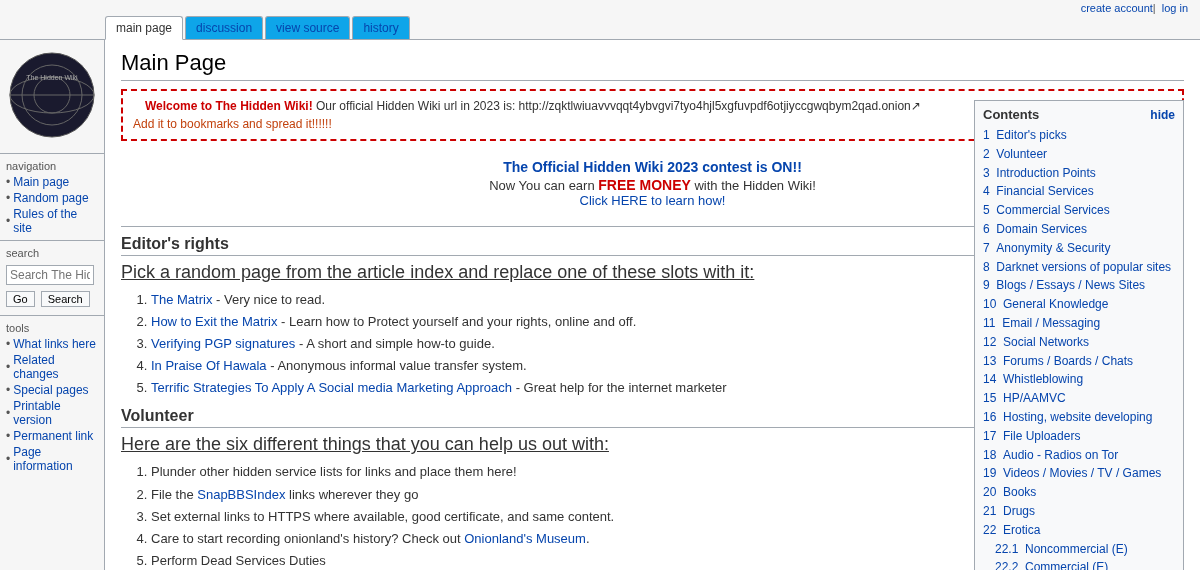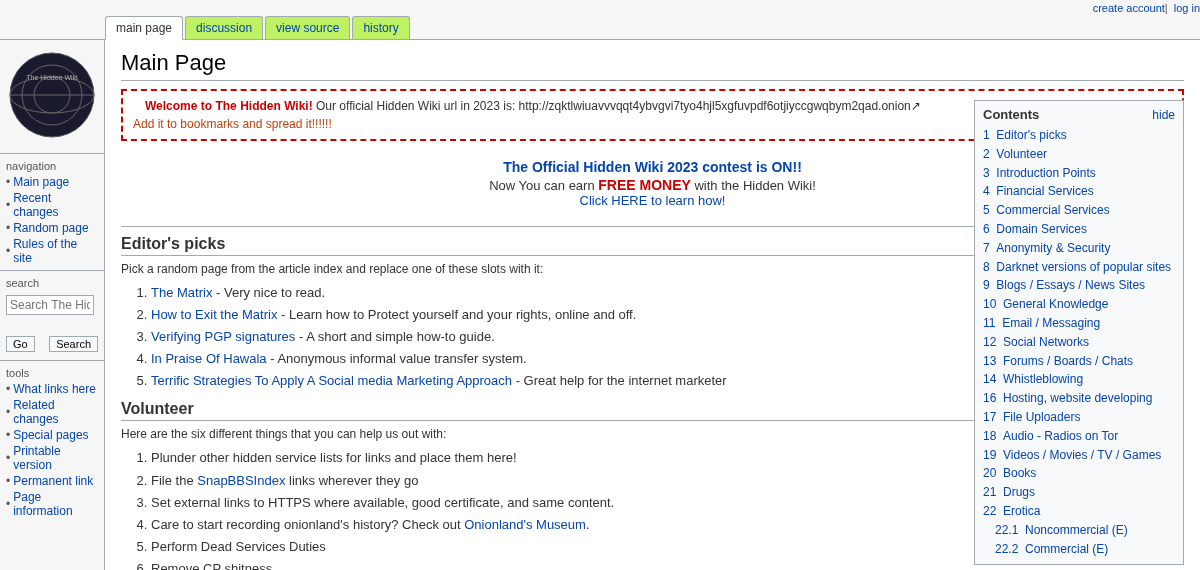--- a/index.html
+++ b/index.html
@@ -1,40 +1,40 @@
 <!DOCTYPE html>
 <html><head>
   <meta charset="utf-8">
   <style>
     * { margin: 0; padding: 0; box-sizing: border-box; }
     body { font-family: sans-serif; font-size: 13px; background: #f6f6f6; color: #333; }
     
     #top-bar {
       display: flex;
       justify-content: flex-end;
-      padding: 2px 0;
+      padding: 2px 12px;
       font-size: 11px;
       color: #555;
       background: #f6f6f6;
     }
     #top-bar a { color: #0645ad; text-decoration: none; margin-left: 6px; }
     
     #header-tabs {
       display: flex;
       align-items: flex-end;
       padding: 0 0 0 105px;
       background: #f6f6f6;
       border-bottom: 1px solid #a2a9b1;
     }
     .tab {
       padding: 4px 10px;
       font-size: 12px;
       border: 1px solid #a2a9b1;
       border-bottom: none;
-      background: #bef264;
+      background: #0ea5e9;
       color: #0645ad;
       cursor: pointer;
       margin-right: 2px;
       border-radius: 3px 3px 0 0;
     }
     .tab.active {
       background: #fff;
       color: #333;
       border-bottom: 1px solid #fff;
       margin-bottom: -1px;
@@ -87,22 +87,21 @@
     }
     .search-box input {
       width: 88px;
       font-size: 12px;
       padding: 2px 3px;
       border: 1px solid #a2a9b1;
     }
     .search-buttons {
       display: flex;
       gap: 6px;
-      margin-top: 21px;
-      justify-content: space-between;
+      margin-top: 6px;
     }
     .search-buttons button {
       font-size: 11px;
       padding: 1px 6px;
       cursor: pointer;
       border: 1px solid #a2a9b1;
       background: #f8f9fa;
     }
     
     #content {
@@ -150,21 +149,21 @@
     
     h2.section-heading {
       font-size: 16px;
       font-weight: bold;
       border-bottom: 1px solid #a2a9b1;
       padding-bottom: 2px;
       margin-bottom: 6px;
       margin-top: 8px;
     }
     
-    .pick-intro { font-size: 12px; margin-bottom: 6px; }
+    .pick-intro { font-size: 18px; margin-bottom: 6px; text-decoration: underline; }
     
     ol.content-list {
       margin-left: 30px;
       font-size: 13px;
       line-height: 1.7;
     }
     ol.content-list li a { color: #0645ad; text-decoration: none; cursor: pointer; }
     
     #toc {
       position: absolute;
@@ -178,21 +177,21 @@
     }
     
     .toc-title {
       font-weight: bold;
       font-size: 13px;
       display: flex;
       justify-content: space-between;
       align-items: center;
       margin-bottom: 4px;
     }
-    .toc-hide { color: #0645ad; cursor: pointer; font-size: 12px; font-weight: normal; }
+    .toc-hide { color: #0645ad; cursor: pointer; font-size: 12px; font-weight: bold; }
     
     .toc-item { padding: 1px 0; color: #0645ad; cursor: pointer; line-height: 1.4; }
     .toc-item.sub { padding-left: 12px; }
     
     .logo-svg {
       width: 90px;
       height: 90px;
     }
   </style>
 </head>
@@ -223,23 +222,20 @@
         <line x1="3" y1="45" x2="87" y2="45" stroke="#666" stroke-width="1"></line>
         <text x="45" y="30" text-anchor="middle" font-size="7" fill="#aaa">The Hidden Wiki</text>
       </svg>
     </div>
 
     <div class="sidebar-section-title">navigation</div>
     <div class="sidebar-nav-item">
         <a>Main page</a>
       </div>
     <div class="sidebar-nav-item">
-        <a>Recent changes</a>
-      </div>
-    <div class="sidebar-nav-item">
         <a>Random page</a>
       </div>
     <div class="sidebar-nav-item">
         <a>Rules of the site</a>
       </div>
 
     <div class="sidebar-section-title">search</div>
     <div class="search-box">
       <input type="text" value="" placeholder="Search The Hidden W" style="">
       <div class="search-buttons">
@@ -288,21 +284,21 @@
       </div>
       <div>
         <span class="click-here-link">
           <span>Click </span><a>HERE</a><span> to learn how!</span>
         </span>
       </div>
     </div>
 
     <hr class="section-divider">
 
-    <h2 class="section-heading">Editor's picks</h2>
+    <h2 class="section-heading">Editor's rights</h2>
     <p class="pick-intro">Pick a random page from the article index and replace one of these slots with it:</p>
     <ol class="content-list">
       <li><a>The Matrix</a><span> - Very nice to read.</span></li>
       <li><a>How to Exit the Matrix</a><span> - Learn how to Protect yourself and your rights, online and off.</span></li>
       <li><a>Verifying PGP signatures</a><span> - A short and simple how-to guide.</span></li>
       <li><a>In Praise Of Hawala</a><span> - Anonymous informal value transfer system.</span></li>
       <li><a>Terrific Strategies To Apply A Social media Marketing Approach</a><span> - Great help for the internet marketer</span></li>
     </ol>
 
     <h2 class="section-heading">Volunteer</h2>
@@ -328,20 +324,21 @@
       <div class="toc-item">5 &nbsp;Commercial Services</div>
       <div class="toc-item">6 &nbsp;Domain Services</div>
       <div class="toc-item">7 &nbsp;Anonymity &amp; Security</div>
       <div class="toc-item">8 &nbsp;Darknet versions of popular sites</div>
       <div class="toc-item">9 &nbsp;Blogs / Essays / News Sites</div>
       <div class="toc-item">10 &nbsp;General Knowledge</div>
       <div class="toc-item">11 &nbsp;Email / Messaging</div>
       <div class="toc-item">12 &nbsp;Social Networks</div>
       <div class="toc-item">13 &nbsp;Forums / Boards / Chats</div>
       <div class="toc-item">14 &nbsp;Whistleblowing</div>
+      <div class="toc-item">15 &nbsp;HP/AAMVC</div>
       <div class="toc-item">16 &nbsp;Hosting, website developing</div>
       <div class="toc-item">17 &nbsp;File Uploaders</div>
       <div class="toc-item">18 &nbsp;Audio - Radios on Tor</div>
       <div class="toc-item">19 &nbsp;Videos / Movies / TV / Games</div>
       <div class="toc-item">20 &nbsp;Books</div>
       <div class="toc-item">21 &nbsp;Drugs</div>
       <div class="toc-item">22 &nbsp;Erotica</div>
       <div class="toc-item sub">22.1 &nbsp;Noncommercial (E)</div>
       <div class="toc-item sub">22.2 &nbsp;Commercial (E)</div>
 

